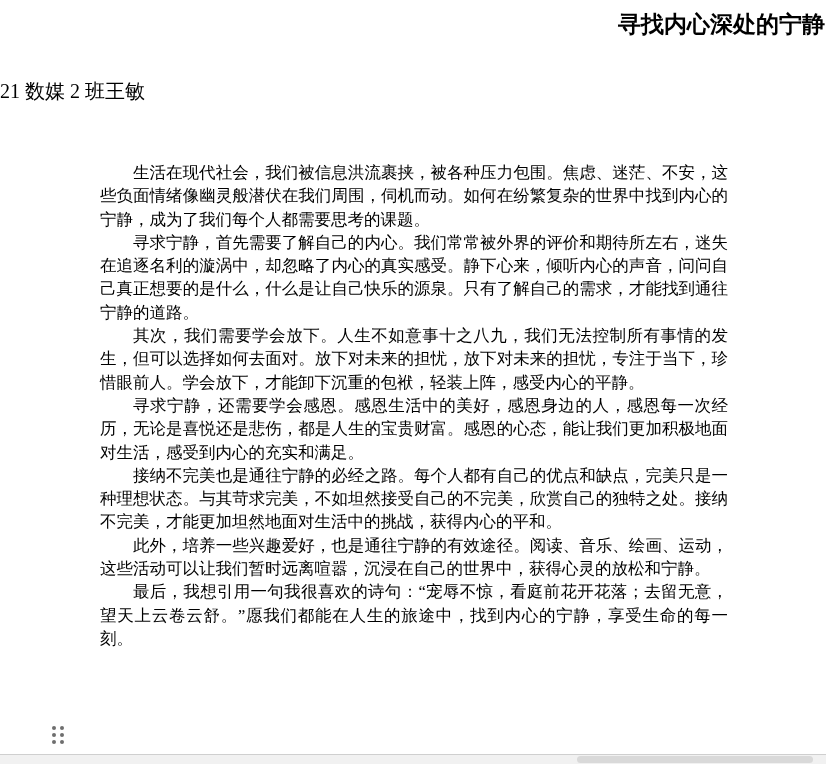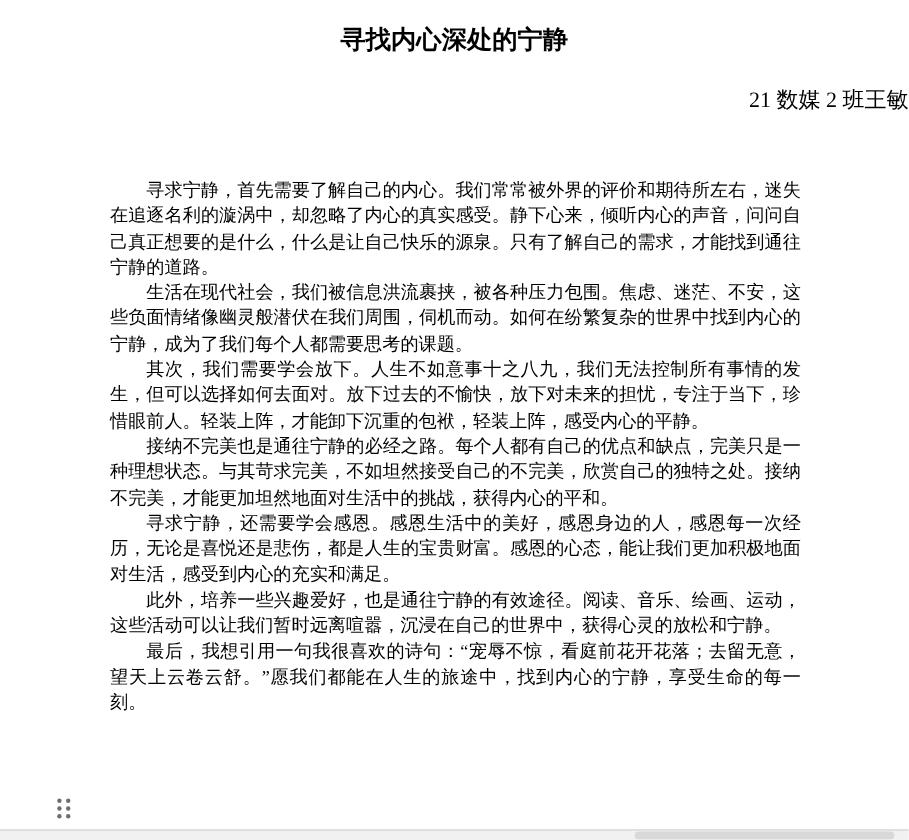--- a/index.html
+++ b/index.html
@@ -18,34 +18,34 @@
   .page {
     position: absolute;
     inset: 0;
     background: #ffffff;
   }
   .doc-title {
     position: absolute;
     top: 6px;
     left: 0;
     right: 0;
-    margin: 13px;
-    text-align: center;
+    margin: 1px;
+    text-align: right;
     font-family: "Liberation Sans", "DejaVu Sans", sans-serif;
     font-weight: 700;
     font-size: 23px;
     line-height: 34px;
     color: #000000;
   }
   .doc-byline {
     position: absolute;
     top: 76px;
     left: 0;
     right: 0;
-    text-align: right;
+    text-align: left;
     font-size: 20px;
     line-height: 30px;
     color: #000000;
   }
   .doc-body {
     position: absolute;
     top: 161px;
     left: 100px;
     width: 628px;
     font-size: 16.5px;
@@ -97,25 +97,25 @@
 </head>
 <body>
 
 <div class="page">
 
   <h1 class="doc-title">寻找内心深处的宁静</h1>
 
   <div class="doc-byline">21 数媒 2 班王敏</div>
 
   <div class="doc-body">
+      <p>生活在现代社会，我们被信息洪流裹挟，被各种压力包围。焦虑、迷茫、不安，这些负面情绪像幽灵般潜伏在我们周围，伺机而动。如何在纷繁复杂的世界中找到内心的宁静，成为了我们每个人都需要思考的课题。</p>
       <p>寻求宁静，首先需要了解自己的内心。我们常常被外界的评价和期待所左右，迷失在追逐名利的漩涡中，却忽略了内心的真实感受。静下心来，倾听内心的声音，问问自己真正想要的是什么，什么是让自己快乐的源泉。只有了解自己的需求，才能找到通往宁静的道路。</p>
-      <p>生活在现代社会，我们被信息洪流裹挟，被各种压力包围。焦虑、迷茫、不安，这些负面情绪像幽灵般潜伏在我们周围，伺机而动。如何在纷繁复杂的世界中找到内心的宁静，成为了我们每个人都需要思考的课题。</p>
-      <p>其次，我们需要学会放下。人生不如意事十之八九，我们无法控制所有事情的发生，但可以选择如何去面对。放下过去的不愉快，放下对未来的担忧，专注于当下，珍惜眼前人。轻装上阵，才能卸下沉重的包袱，轻装上阵，感受内心的平静。</p>
+      <p>其次，我们需要学会放下。人生不如意事十之八九，我们无法控制所有事情的发生，但可以选择如何去面对。放下对未来的担忧，放下对未来的担忧，专注于当下，珍惜眼前人。学会放下，才能卸下沉重的包袱，轻装上阵，感受内心的平静。</p>
+      <p>寻求宁静，还需要学会感恩。感恩生活中的美好，感恩身边的人，感恩每一次经历，无论是喜悦还是悲伤，都是人生的宝贵财富。感恩的心态，能让我们更加积极地面对生活，感受到内心的充实和满足。</p>
       <p>接纳不完美也是通往宁静的必经之路。每个人都有自己的优点和缺点，完美只是一种理想状态。与其苛求完美，不如坦然接受自己的不完美，欣赏自己的独特之处。接纳不完美，才能更加坦然地面对生活中的挑战，获得内心的平和。</p>
-      <p>寻求宁静，还需要学会感恩。感恩生活中的美好，感恩身边的人，感恩每一次经历，无论是喜悦还是悲伤，都是人生的宝贵财富。感恩的心态，能让我们更加积极地面对生活，感受到内心的充实和满足。</p>
       <p>此外，培养一些兴趣爱好，也是通往宁静的有效途径。阅读、音乐、绘画、运动，这些活动可以让我们暂时远离喧嚣，沉浸在自己的世界中，获得心灵的放松和宁静。</p>
       <p>最后，我想引用一句我很喜欢的诗句：“宠辱不惊，看庭前花开花落；去留无意，望天上云卷云舒。”愿我们都能在人生的旅途中，找到内心的宁静，享受生命的每一刻。</p>
     </div>
 
   <div class="drag-handle" title="">
     <span class="dot"></span>
     <span class="dot"></span>
     <span class="dot"></span>
     <span class="dot"></span>
     <span class="dot"></span>

